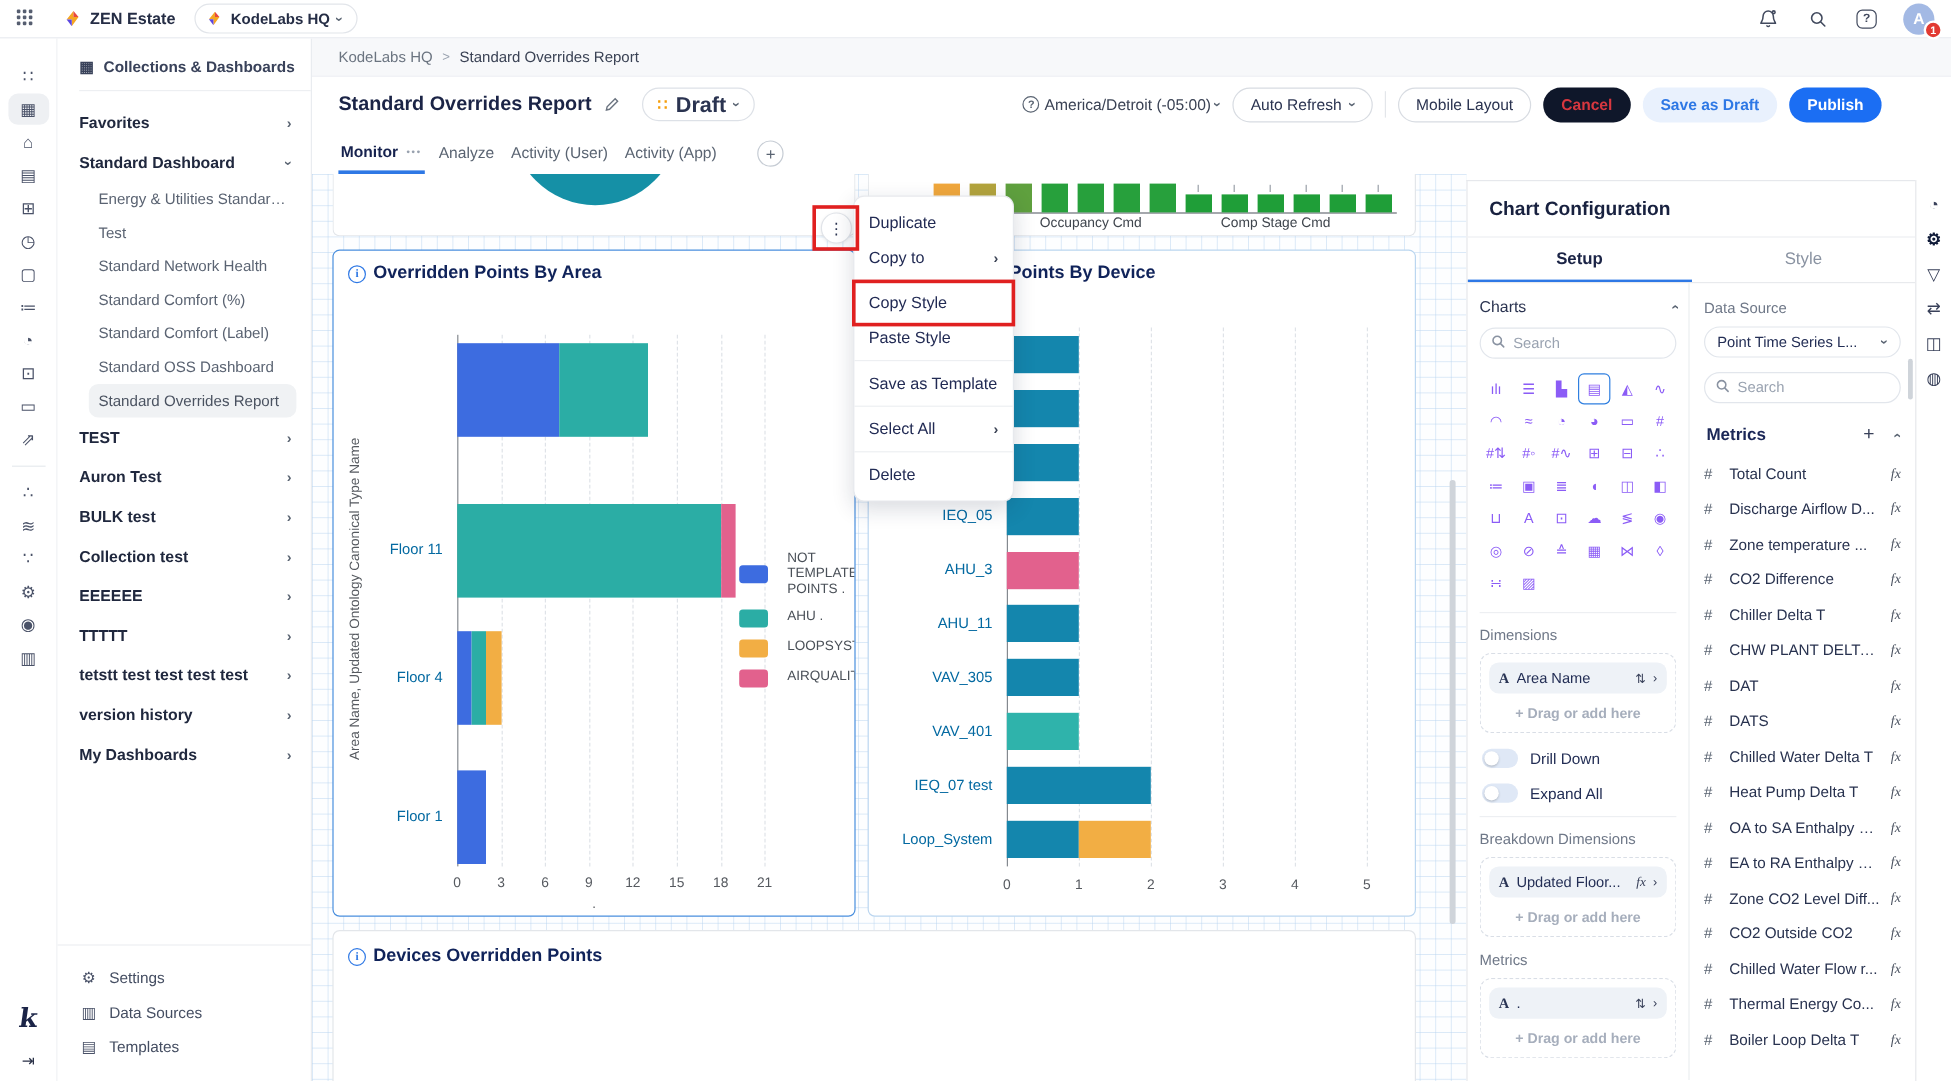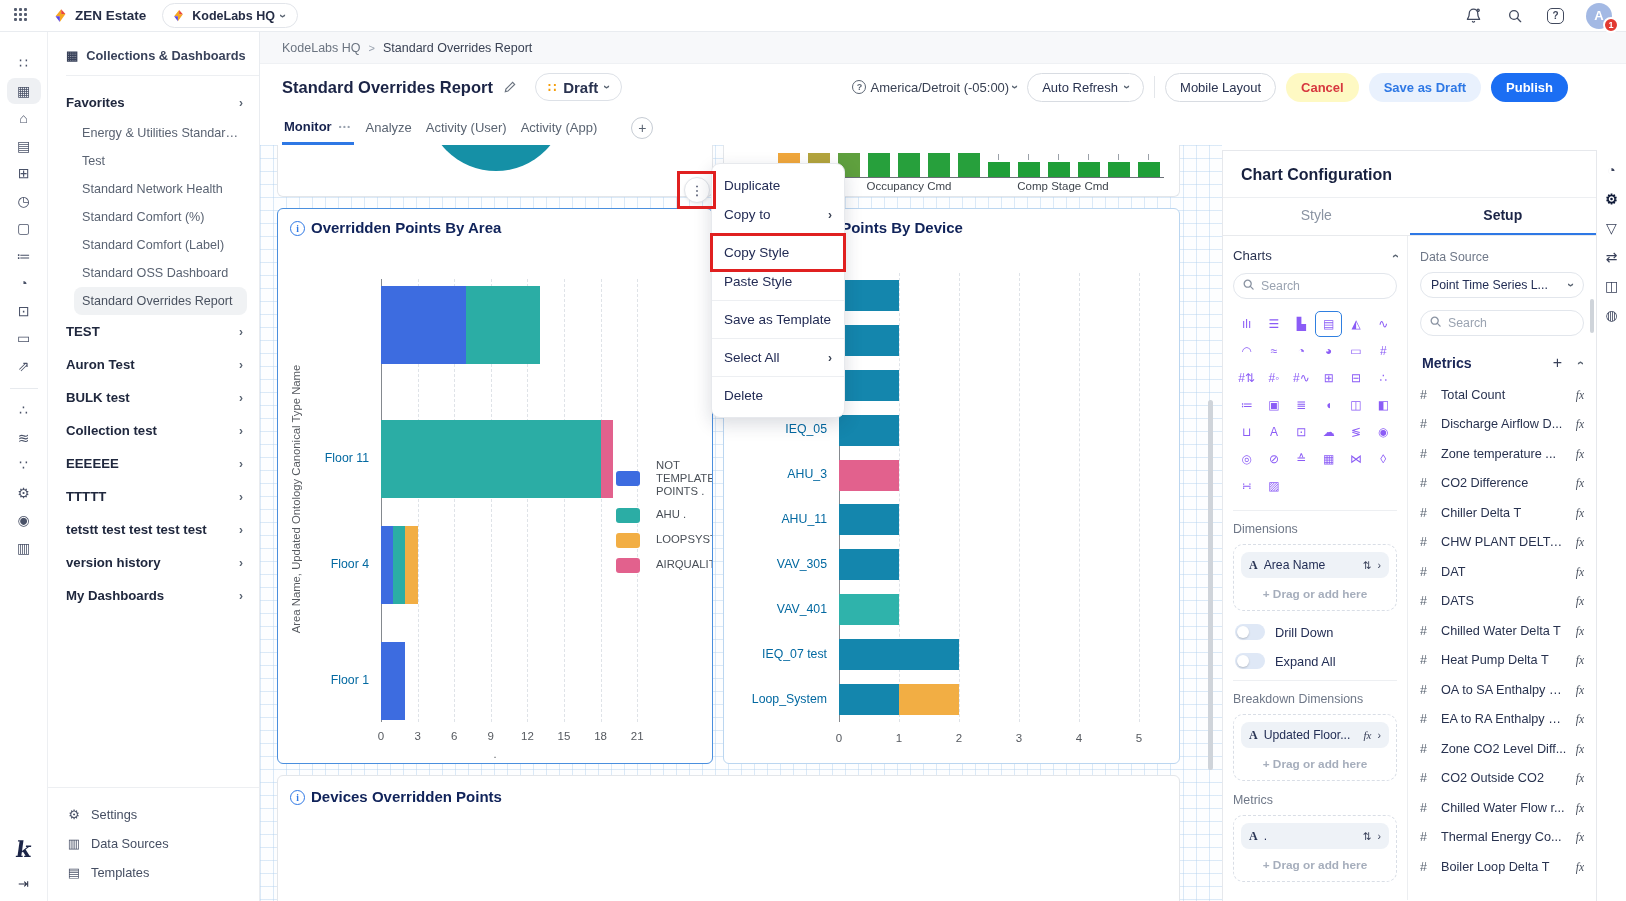--- a/index.html
+++ b/index.html
@@ -48,28 +48,28 @@
 
 #main { position:absolute; left:260px; top:32px; right:0; bottom:0; background:#fff; }
 #crumbbar { position:absolute; left:0; top:0; right:0; height:32px; background:#F7F8FA; border-bottom:1px solid #EFF1F4; display:flex; align-items:center; padding-left:22px; gap:8px; font-size:12.5px; }
 .crumb-root { color:#6B7480; }
 .crumb-sep { color:#98A1AE; font-size:11px; }
 .crumb-cur { color:#3A4254; }
 #headerrow { position:absolute; left:0; top:32px; right:0; height:46px; display:flex; align-items:center; padding:0 58px 0 22px; gap:10px; }
 .h-title { font-size:16.5px; font-weight:700; color:#1B2446; }
 .draft-pill { display:flex; align-items:center; gap:7px; border:1px solid #DDE1E7; border-radius:15px; height:28px; padding:0 12px; margin-left:8px; }
 .draft-ico { color:#F59E0B; font-weight:700; font-size:13px; }
-.draft-label { font-size:15px; font-weight:600; color:#2A3350; }
+.draft-label { font-size:18px; font-weight:600; color:#2A3350; }
 .h-right { margin-left:auto; display:flex; align-items:center; gap:10px; }
 .tz { display:flex; align-items:center; gap:4px; font-size:13px; color:#3A4254; }
 .tz-q { width:14px; height:14px; border:1.4px solid #5A6472; border-radius:50%; font-size:9px; display:flex; align-items:center; justify-content:center; color:#5A6472; font-weight:700; }
 .pill { display:flex; align-items:center; gap:7px; border:1px solid #D8DCE2; border-radius:15px; height:29px; padding:0 14px; font-size:13px; color:#2A3350; background:#fff; cursor:pointer; }
 .vsep { width:1px; height:22px; background:#E3E6EA; }
 .btnp { border:none; border-radius:15px; height:29px; padding:0 15px; font-size:13px; font-weight:600; font-family:inherit; cursor:pointer; }
-.btn-cancel { background:#fef9c3; color:#D7373F; }
+.btn-cancel { background:#0f172a; color:#D7373F; }
 .btn-savedraft { background:#E9F1FD; color:#2E78E5; }
 .btn-publish { background:#1B6EF3; color:#fff; }
 #tabsrow { position:absolute; left:0; top:78px; width:962px; height:35px; display:flex; align-items:center; padding-left:22px; gap:26px; }
 .tab { font-size:13px; color:#5A6472; padding:8px 2px; cursor:pointer; display:flex; align-items:center; }
 .tab.active { color:#16224E; font-weight:700; border-bottom:3px solid #2E78E5; }
 .tab-dots { margin-left:7px; color:#98A1AE; font-size:8px; letter-spacing:1.5px; }
 .tab-plus { width:22px; height:22px; border:1.5px solid #C6CCD4; border-radius:50%; color:#5A6472; font-size:14px; display:flex; align-items:center; justify-content:center; margin-left:6px; cursor:pointer; }
 
 
 #canvas { position:absolute; left:0; top:113px; width:962px; bottom:0; background:#FDFEFF;
@@ -244,20 +244,24 @@
 <div id="sidenav">
   <div class="side-header">
     <span class="hg">▦</span>
     <span>Collections &amp; Dashboards</span>
   </div>
   <div class="side-divider"></div>
   <div id="side-groups">
       <div class="side-group">
         <span class="sg-label">Favorites</span>
         <span class="chev r">›</span>
+      </div>
+      <div class="side-group">
+        <span class="sg-label">Standard Dashboard</span>
+        <span class="chev">›</span>
       </div>
       <div class="side-child">Energy &amp; Utilities Standard ...</div>
       <div class="side-child">Test</div>
       <div class="side-child">Standard Network Health</div>
       <div class="side-child">Standard Comfort (%)</div>
       <div class="side-child">Standard Comfort (Label)</div>
       <div class="side-child">Standard OSS Dashboard</div>
       <div class="side-child selected">Standard Overrides Report</div>
       <div class="side-group">
         <span class="sg-label">TEST</span>
@@ -522,22 +526,22 @@
         <div class="menu-sep"></div>
         <div class="menu-item">
           <span>Delete</span>
         </div>
       </div>
   </div>
 
   <div id="cfgpanel">
     <div class="cfg-title">Chart Configuration</div>
     <div class="cfg-tabs" id="cfg-tabs">
+        <div class="cfg-tab active">Setup</div>
         <div class="cfg-tab">Style</div>
-        <div class="cfg-tab active">Setup</div>
       </div>
     <div id="cfgcols">
       <div id="cfgleft">
         <div class="sec-row">
           <span class="sec-label">Charts</span>
           <span class="chev u">›</span>
         </div>
         <div class="search-wrap">
           <svg class="search-q" width="13" height="13" viewBox="0 0 24 24" fill="none" stroke="#8A93A2" stroke-width="2.4" stroke-linecap="round">
               <circle cx="10.5" cy="10.5" r="6.5"></circle>

